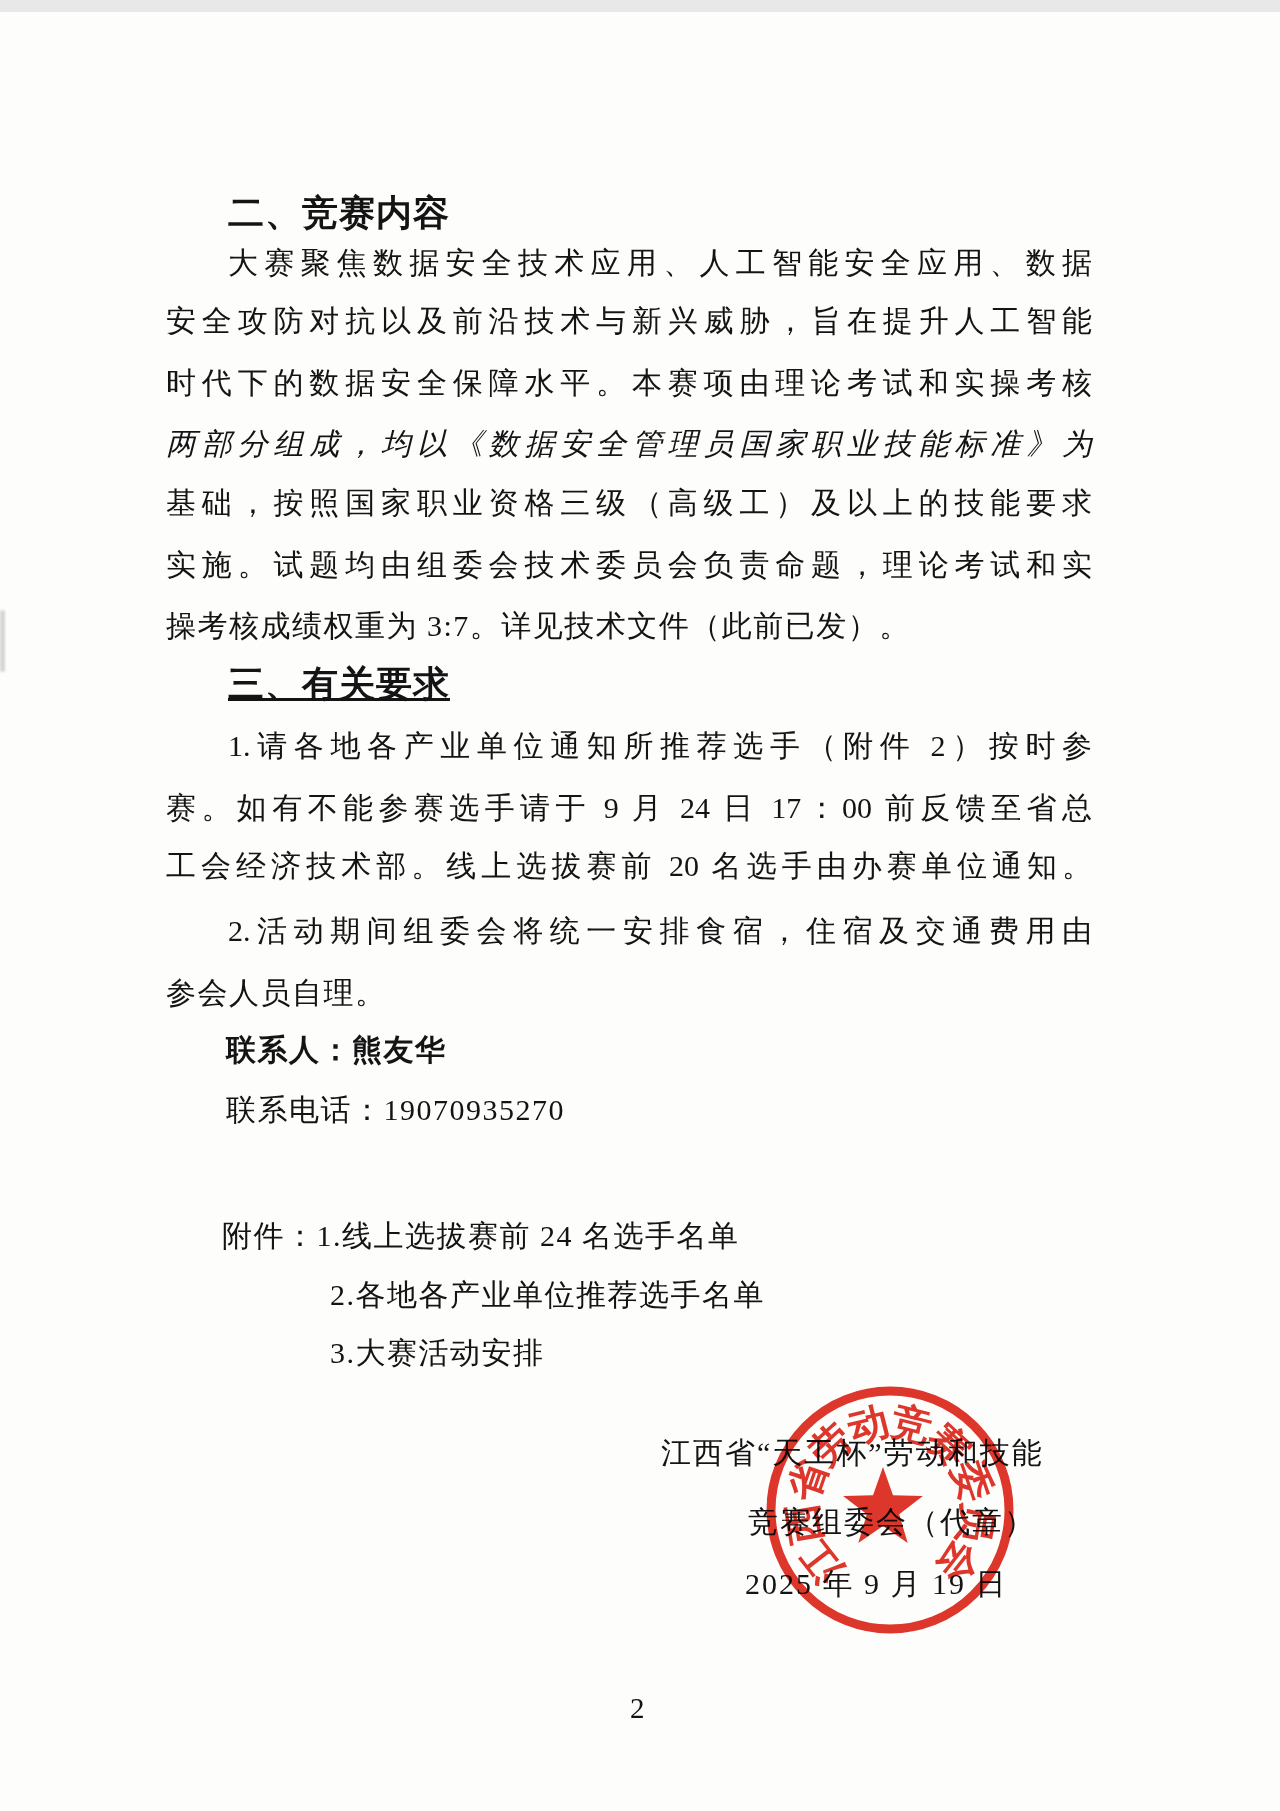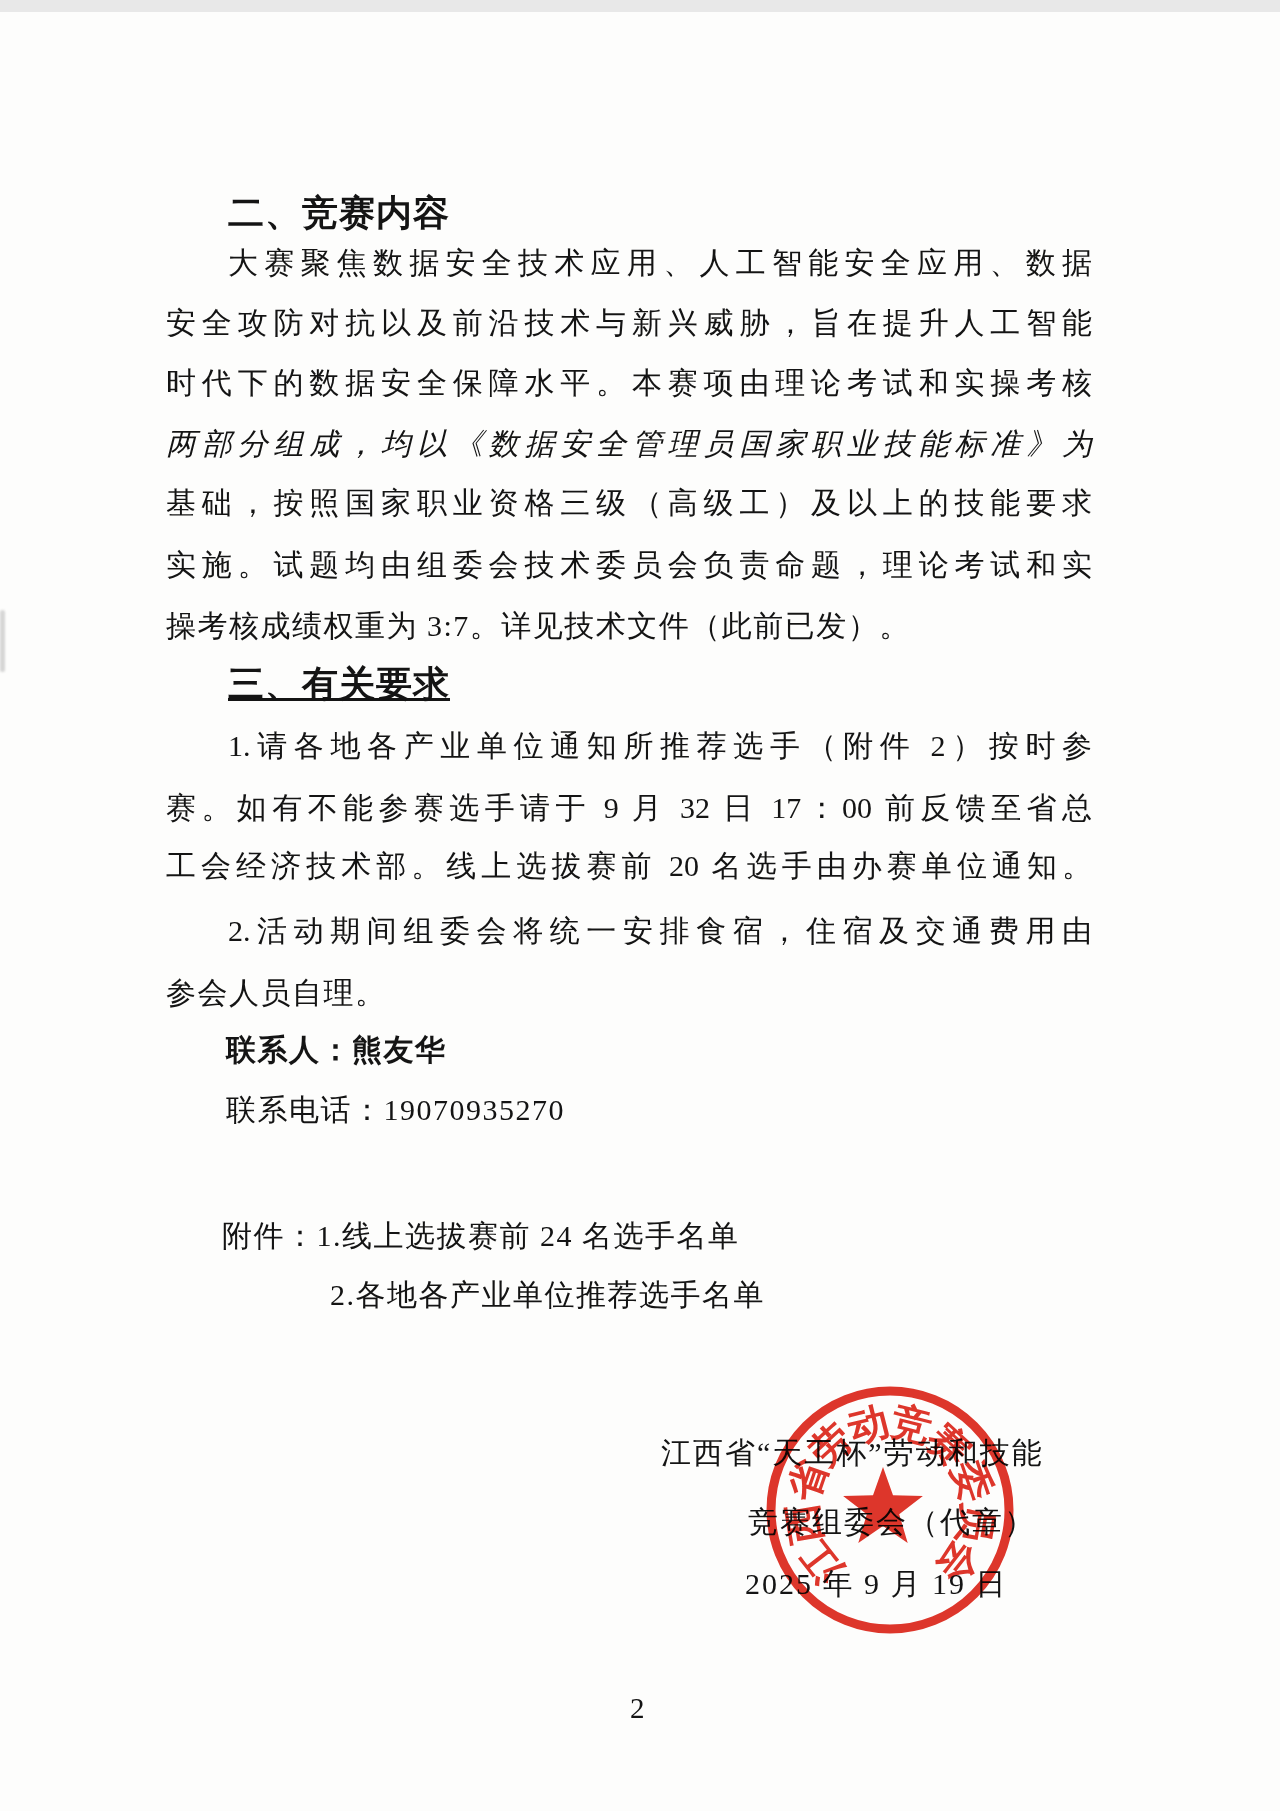--- a/index.html
+++ b/index.html
@@ -39,41 +39,42 @@
   }
 </style>
 </head>
 <body>
 
 <div class="page">
 
   <div class="cjk-line head" style="left:228px; top:180px;">二、竞赛内容</div>
 
   <div class="cjk-line just indent" style="left:166px; top:230px;">大赛聚焦数据安全技术应用、人工智能安全应用、数据</div>
-  <div class="cjk-line just" style="left:166px; top:290px;">安全攻防对抗以及前沿技术与新兴威胁，旨在提升人工智能</div>
+  <div class="cjk-line just" style="left:166px; top:290px;font-family:Liberation Mono, monospace;">安全攻防对抗以及前沿技术与新兴威胁，旨在提升人工智能</div>
   <div class="cjk-line just" style="left:166px; top:350px;">时代下的数据安全保障水平。本赛项由理论考试和实操考核</div>
   <div class="cjk-line just" style="left:166px; top:411px;font-style:italic;">两部分组成，均以《数据安全管理员国家职业技能标准》为</div>
   <div class="cjk-line just" style="left:166px; top:470px;">基础，按照国家职业资格三级（高级工）及以上的技能要求</div>
   <div class="cjk-line just" style="left:166px; top:532px;">实施。试题均由组委会技术委员会负责命题，理论考试和实</div>
   <div class="cjk-line" style="left:166px; top:593px;">操考核成绩权重为 3:7。详见技术文件（此前已发）。</div>
 
   <div class="cjk-line head" style="left:228px; top:651px;text-decoration:underline;">三、有关要求</div>
 
   <div class="cjk-line just indent" style="left:166px; top:713px;">1.请各地各产业单位通知所推荐选手（附件 2）按时参</div>
-  <div class="cjk-line just" style="left:166px; top:775px;">赛。如有不能参赛选手请于 9 月 32 日 17：00 前反馈至省总</div>
+  <div class="cjk-line just" style="left:166px; top:775px;">赛。如有不能参赛选手请于 9 月 24 日 17：00 前反馈至省总</div>
   <div class="cjk-line just" style="left:166px; top:833px;">工会经济技术部。线上选拔赛前 20 名选手由办赛单位通知。</div>
 
   <div class="cjk-line just indent" style="left:166px; top:898px;">2.活动期间组委会将统一安排食宿，住宿及交通费用由</div>
   <div class="cjk-line" style="left:166px; top:960px;">参会人员自理。</div>
 
   <div class="cjk-line" style="left:226px; top:1017px;font-weight:bold;">联系人：熊友华</div>
   <div class="cjk-line" style="left:226px; top:1077px;">联系电话：19070935270</div>
 
   <div class="cjk-line" style="left:222px; top:1203px;">附件：1.线上选拔赛前 24 名选手名单</div>
   <div class="cjk-line" style="left:330px; top:1262px;">2.各地各产业单位推荐选手名单</div>
+  <div class="cjk-line" style="left:330px; top:1320px;">3.大赛活动安排</div>
 
   <div class="cjk-line sig" style="left:661px; top:1420px;">江西省“天工杯”劳动和技能</div>
   <div class="cjk-line sig" style="left:748px; top:1489px;">竞赛组委会（代章）</div>
   <div class="cjk-line sig" style="left:745px; top:1551px;">2025 年 9 月 19 日</div>
 
   <svg id="stamp-svg" class="stamp" viewBox="0 0 256 256" aria-hidden="true" style="color: rgb(221, 36, 24);">
     <circle cx="128" cy="128" r="119"></circle>
     <polygon points="121,85 131,113.2 160.9,114 137.2,132.3 145.7,161 121,144 96.3,161 104.8,132.3 81.1,114 111,113.2"></polygon>
   <text x="59.44306443621518" y="180.56254835333226" transform="rotate(-128 59.44306443621518 180.56254835333226)" text-anchor="middle" dominant-baseline="central" class="ring-ch">江</text>
       <text x="42.207116017597556" y="141.4423356138138" transform="rotate(-99.55555555555556 42.207116017597556 141.4423356138138)" text-anchor="middle" dominant-baseline="central" class="ring-ch">西</text>

